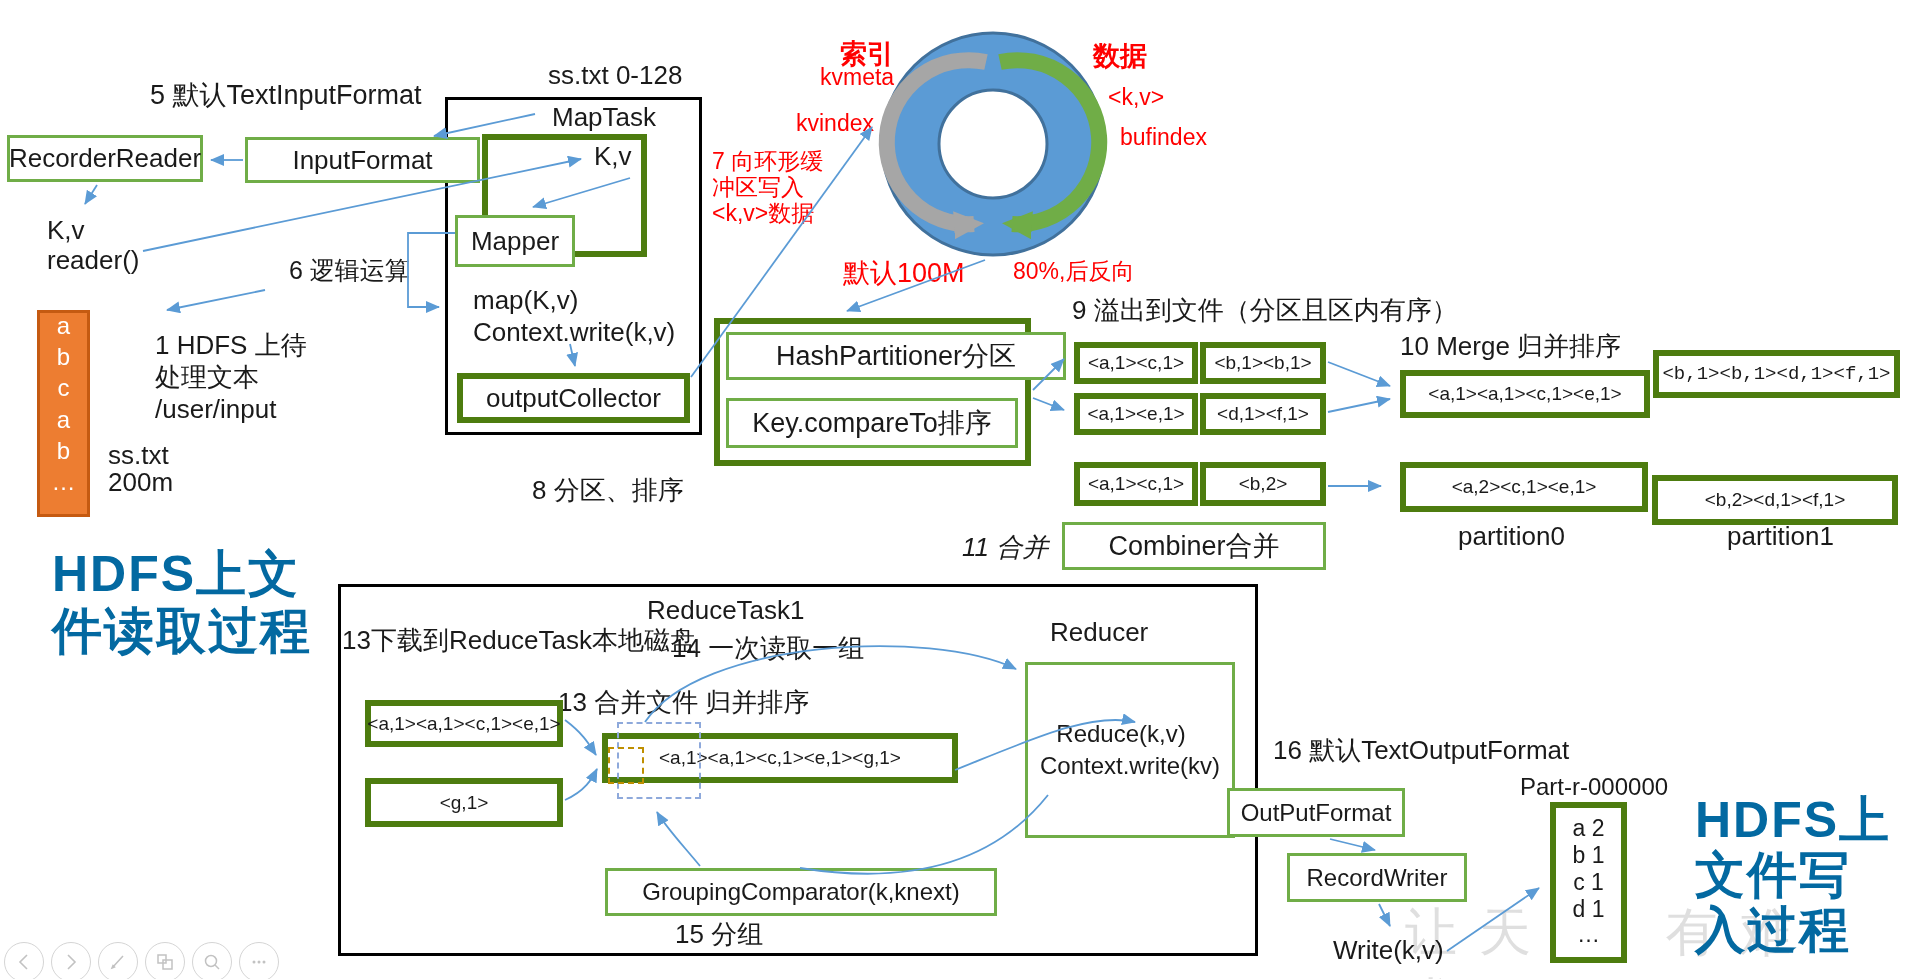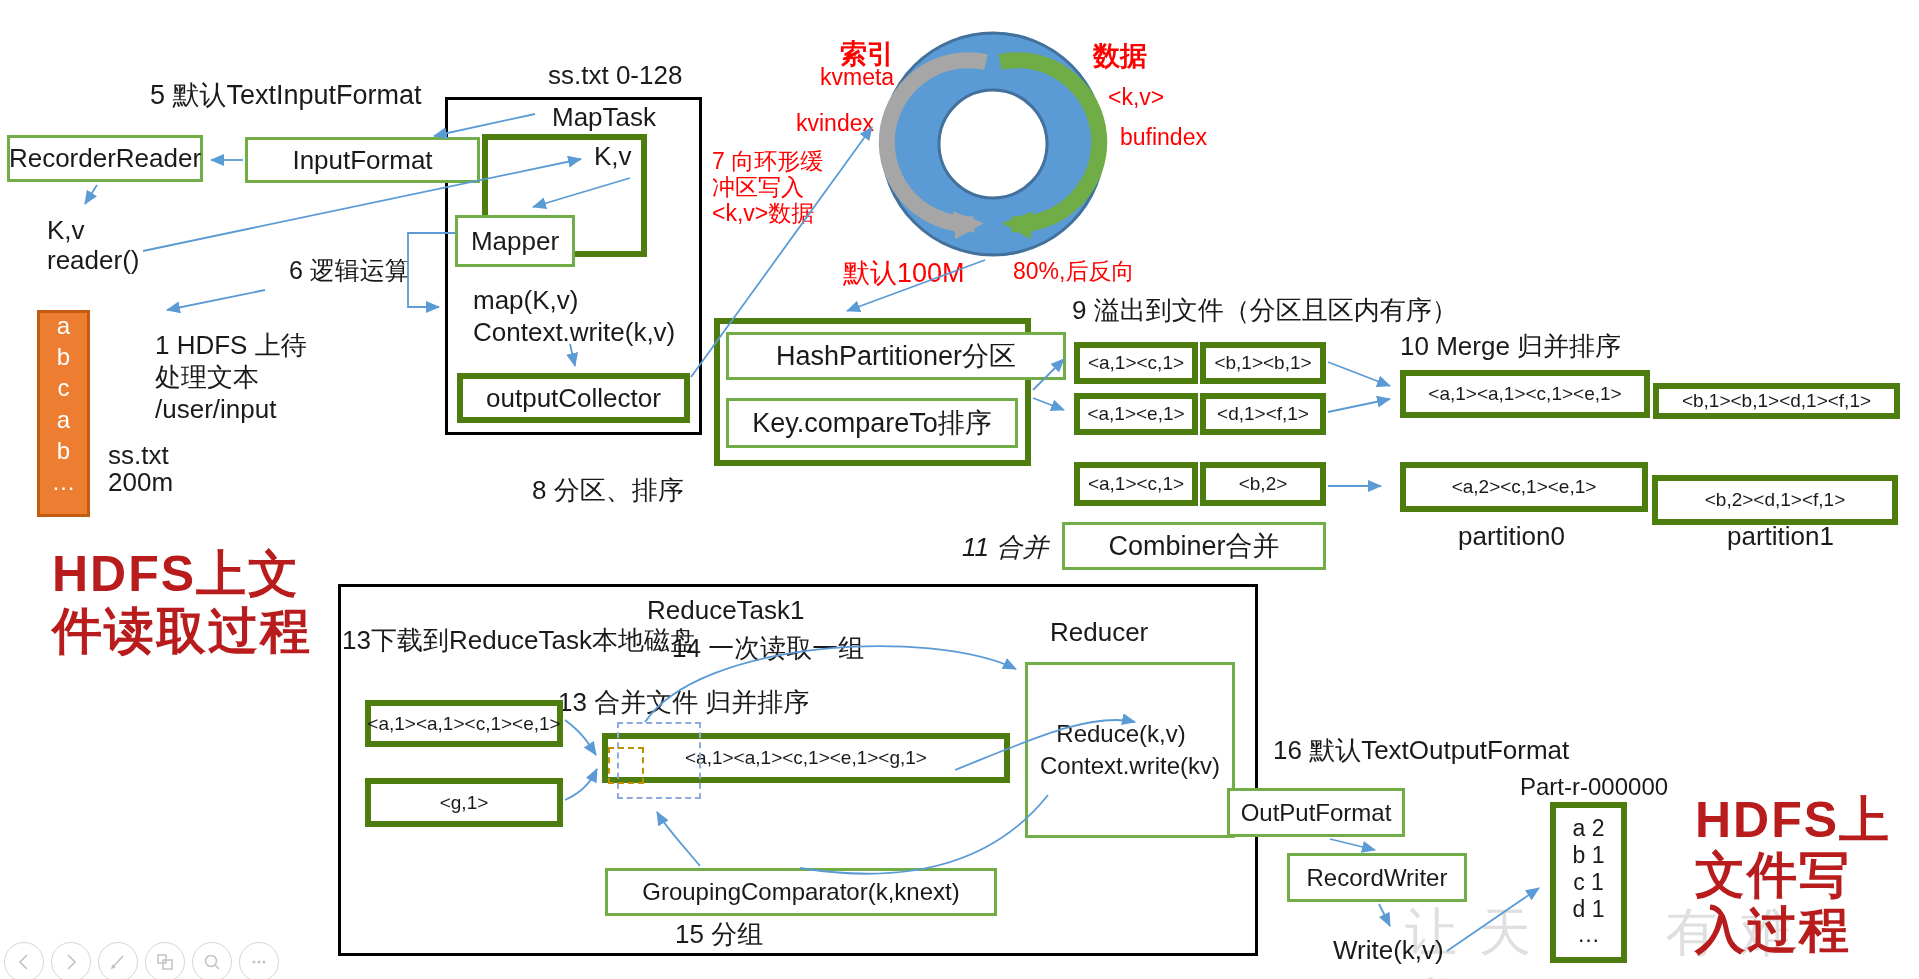--- a/index.html
+++ b/index.html
@@ -5,21 +5,21 @@
   html,body{margin:0;padding:0;background:#fff;}
   #canvas{position:relative;width:1919px;height:979px;background:#fff;overflow:hidden;
           font-family:"Liberation Sans","DejaVu Sans",sans-serif;color:#1a1a1a;}
   .t{position:absolute;white-space:nowrap;line-height:1.15;z-index:2;}
   .box{position:absolute;background:#fff;display:flex;align-items:center;justify-content:center;
        white-space:nowrap;z-index:2;box-sizing:border-box;}
   .bo{border:6px solid #4d7c0f;}
   .bg{border:3px solid #70AD47;}
   .bk{border:3px solid #000;background:transparent;}
   .red{color:#FF0000;}
-  .purple{color:#b91c1c;font-weight:bold;font-size:50px;letter-spacing:2px;}
+  .purple{color:#0369a1;font-weight:bold;font-size:50px;letter-spacing:2px;}
   .dash-b{position:absolute;border:2px dashed #8EA9DB;background:transparent;z-index:3;}
   .dash-y{position:absolute;border:2px dashed #BF8F00;background:transparent;z-index:3;}
   #arrows{position:absolute;left:0;top:0;z-index:4;pointer-events:none;}
   #watermark{position:absolute;z-index:1;color:#d8d8d8;font-family:"DejaVu Serif","Liberation Serif",serif;
              font-size:52px;letter-spacing:22px;opacity:.8;}
   .bar-cell{position:absolute;width:53px;text-align:center;color:#fff;font-size:24px;z-index:2;}
   .toolbar-btn{position:absolute;width:38px;height:38px;border-radius:50%;border:1.5px solid #d5d5d5;
                background:#fff;display:flex;align-items:center;justify-content:center;z-index:5;cursor:pointer;}
   .kvtext{font-size:19px;}
 </style>
@@ -85,21 +85,21 @@
   <div class="box bo kvtext" style="left:1200px;top:342px;width:126px;height:42px;">&lt;b,1&gt;&lt;b,1&gt;</div>
   <div class="box bo kvtext" style="left:1074px;top:393px;width:124px;height:42px;">&lt;a,1&gt;&lt;e,1&gt;</div>
   <div class="box bo kvtext" style="left:1200px;top:393px;width:126px;height:42px;">&lt;d,1&gt;&lt;f,1&gt;</div>
   <div class="box bo kvtext" style="left:1074px;top:462px;width:124px;height:44px;">&lt;a,1&gt;&lt;c,1&gt;</div>
   <div class="box bo kvtext" style="left:1200px;top:462px;width:126px;height:44px;">&lt;b,2&gt;</div>
   <div class="t" style="left:962px;top:533px;font-size:26px;font-style:italic;">11 合并</div>
   <div class="box bg" style="left:1062px;top:522px;width:264px;height:48px;font-size:27px;">Combiner合并</div>
 
   <div class="t" style="left:1400px;top:332px;font-size:26px;">10 Merge 归并排序</div>
   <div class="box bo kvtext" style="left:1400px;top:370px;width:250px;height:48px;">&lt;a,1&gt;&lt;a,1&gt;&lt;c,1&gt;&lt;e,1&gt;</div>
-  <div class="box bo kvtext" style="left:1653px;top:383px;width:247px;height:36px;">&lt;b,1&gt;&lt;b,1&gt;&lt;d,1&gt;&lt;f,1&gt;</div>
+  <div class="box bo kvtext" style="left:1653px;top:350px;width:247px;height:48px;font-family:Liberation Mono, monospace;">&lt;b,1&gt;&lt;b,1&gt;&lt;d,1&gt;&lt;f,1&gt;</div>
   <div class="box bo kvtext" style="left:1400px;top:462px;width:248px;height:50px;">&lt;a,2&gt;&lt;c,1&gt;&lt;e,1&gt;</div>
   <div class="box bo kvtext" style="left:1652px;top:475px;width:246px;height:50px;">&lt;b,2&gt;&lt;d,1&gt;&lt;f,1&gt;</div>
   <div class="t" style="left:1458px;top:522px;font-size:26px;">partition0</div>
   <div class="t" style="left:1727px;top:522px;font-size:26px;">partition1</div>
 
   <div class="t purple" style="left:52px;top:546px;">HDFS上文</div>
   <div class="t purple" style="left:52px;top:603px;">件读取过程</div>
   <div class="t purple" style="left:1695px;top:792px;">HDFS上</div>
   <div class="t purple" style="left:1695px;top:847px;">文件写</div>
   <div class="t purple" style="left:1695px;top:902px;">入过程</div>
@@ -109,21 +109,21 @@
   <div class="t" style="left:342px;top:626px;font-size:26px;">13下载到ReduceTask本地磁盘</div>
   <div class="t" style="left:672px;top:634px;font-size:26px;">14 一次读取一组</div>
   <div class="t" style="left:1050px;top:618px;font-size:26px;">Reducer</div>
   <div class="box bg" style="left:1025px;top:662px;width:210px;height:176px;"></div>
   <div class="t" style="left:1025px;top:720px;width:192px;text-align:center;font-size:24px;white-space:nowrap;">Reduce(k,v)</div>
   <div class="t" style="left:1025px;top:752px;width:210px;text-align:center;font-size:24px;white-space:nowrap;">Context.write(kv)</div>
 
   <div class="t" style="left:558px;top:688px;font-size:26px;">13 合并文件 归并排序</div>
   <div class="box bo kvtext" style="left:365px;top:700px;width:198px;height:47px;">&lt;a,1&gt;&lt;a,1&gt;&lt;c,1&gt;&lt;e,1&gt;</div>
   <div class="box bo kvtext" style="left:365px;top:778px;width:198px;height:49px;">&lt;g,1&gt;</div>
-  <div class="box bo kvtext" style="left:602px;top:733px;width:408px;height:50px;">&lt;a,1&gt;&lt;a,1&gt;&lt;c,1&gt;&lt;e,1&gt;&lt;g,1&gt;</div>
+  <div class="box bo kvtext" style="left:602px;top:733px;width:356px;height:50px;">&lt;a,1&gt;&lt;a,1&gt;&lt;c,1&gt;&lt;e,1&gt;&lt;g,1&gt;</div>
   <div class="dash-b" style="left:617px;top:722px;width:80px;height:73px;"></div>
   <div class="dash-y" style="left:608px;top:747px;width:32px;height:33px;"></div>
   <div class="box bg" style="left:605px;top:868px;width:392px;height:48px;font-size:24px;">GroupingComparator(k,knext)</div>
   <div class="t" style="left:675px;top:920px;font-size:26px;">15 分组</div>
 
   <div class="t" style="left:1273px;top:736px;font-size:26px;">16 默认TextOutputFormat</div>
   <div class="box bg" style="left:1227px;top:788px;width:178px;height:49px;font-size:24px;">OutPutFormat</div>
   <div class="box bg" style="left:1287px;top:853px;width:180px;height:49px;font-size:24px;">RecordWriter</div>
   <div class="t" style="left:1333px;top:936px;font-size:26px;">Write(k,v)</div>
   <div class="t" style="left:1520px;top:773px;font-size:24px;">Part-r-000000</div>

